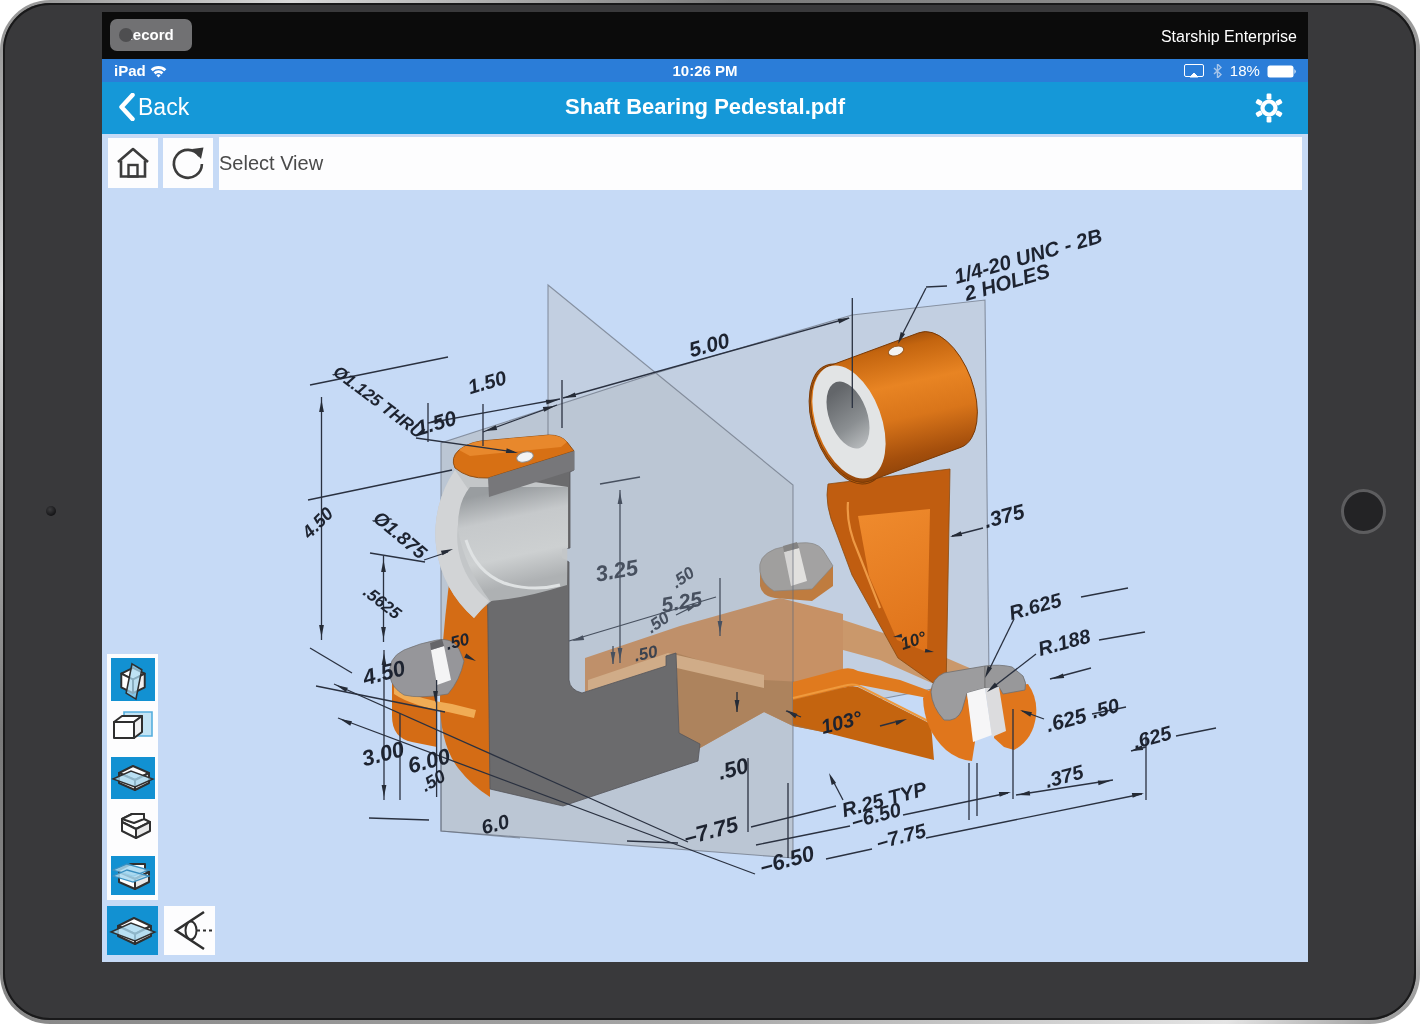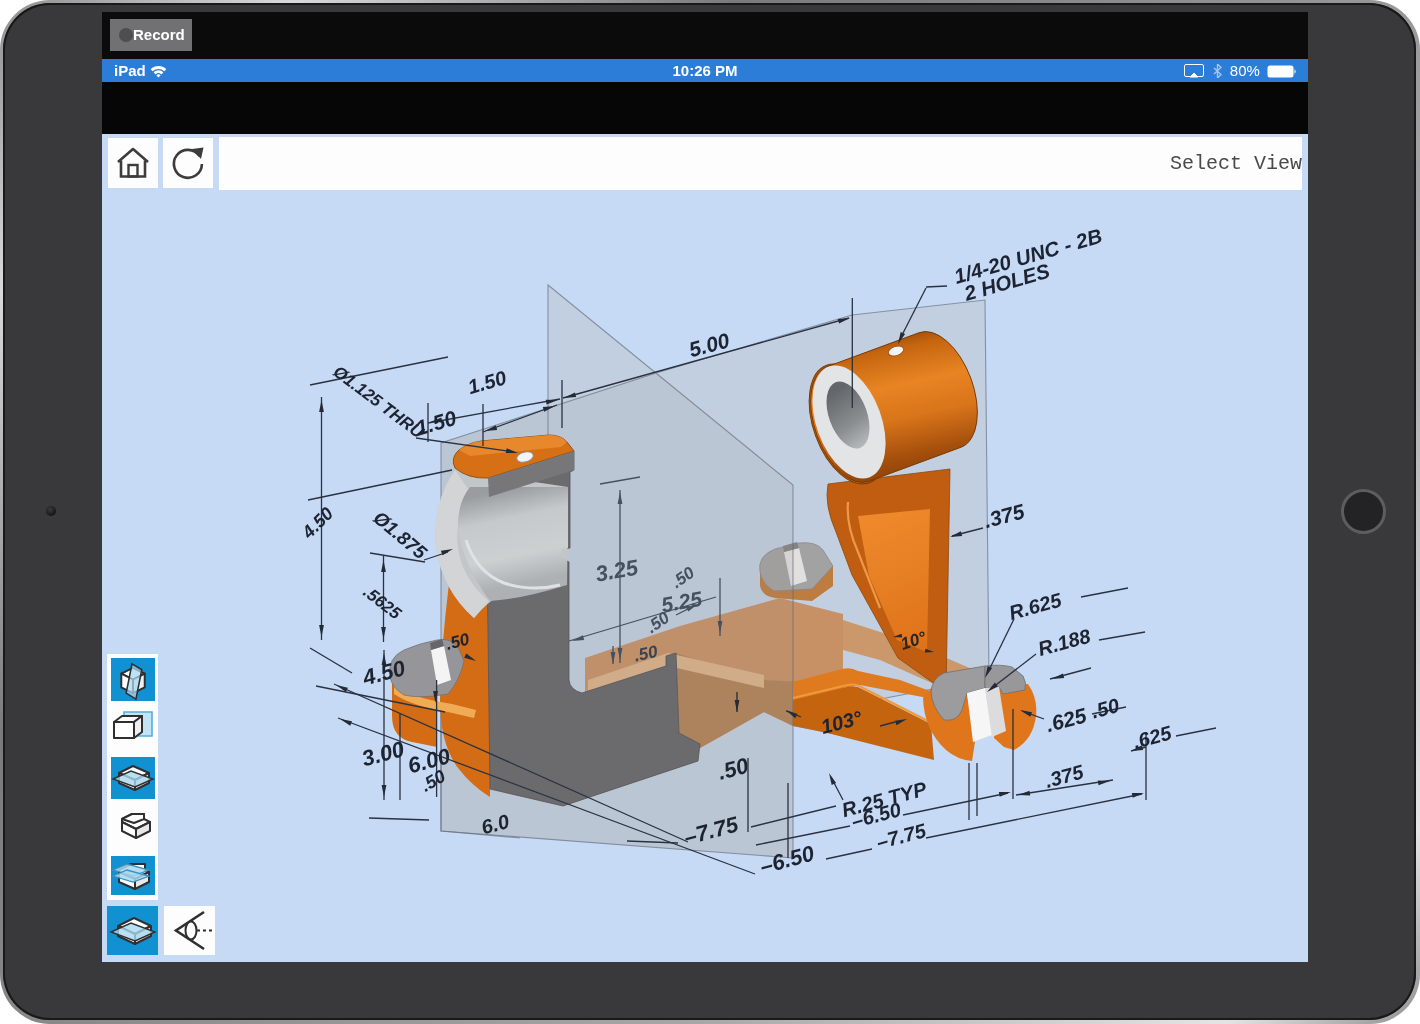--- a/index.html
+++ b/index.html
@@ -6,72 +6,94 @@
   .rim{position:absolute;left:0;top:0;width:1420px;height:1024px;border-radius:50px;
     background:linear-gradient(135deg,#8f8f8f,#d9d9d9 12%,#7a7a7a 30%,#a6a6a6 70%,#e4e4e4 92%,#909090);}
   .device{position:absolute;left:3px;top:3px;width:1413px;height:1017px;border-radius:47px;
     background:#39393b;box-shadow:inset 0 0 0 2px #19191a;}
   .camdot{position:absolute;left:46px;top:506px;width:10px;height:10px;border-radius:50%;
     background:radial-gradient(circle at 40% 35%,#3c3c3e,#151517 70%);}
   .homebtn{position:absolute;left:1341px;top:489px;width:45px;height:45px;border-radius:50%;
     background:#232325;border:3px solid #5d5d5f;box-sizing:border-box;}
   .screen{position:absolute;left:102px;top:12px;width:1206px;height:950px;background:#060606;overflow:hidden;}
   .recbar{position:absolute;left:0;top:0;width:100%;height:47px;background:#0b0b0b;}
-  .recpill{position:absolute;left:8px;top:7px;width:82px;height:32px;background:#717173;border-radius:0;
-    color:#fff;font-size:15px;font-weight:bold;line-height:32px;padding-left:23px;box-sizing:border-box;}
+  .recpill{position:absolute;left:8px;top:7px;width:82px;height:32px;background:#717173;border-radius:7px;
+    color:#fff;font-size:15px;font-weight:bold;line-height:32px;padding-left:12px;box-sizing:border-box;}
   .recdot{position:absolute;left:9px;top:9px;width:14px;height:14px;border-radius:50%;background:#4e4e50;}
   .shipname{position:absolute;right:11px;top:0;height:47px;line-height:50px;color:#fff;font-size:16px;}
   .status{position:absolute;left:0;top:47px;width:100%;height:23px;background:#2b7dd8;color:#fff;font-size:15px;}
   .st-left{position:absolute;left:12px;top:0;line-height:23px;font-weight:bold;}
   .st-time{position:absolute;left:0;width:100%;text-align:center;line-height:23px;font-weight:bold;}
   .st-right{position:absolute;right:12px;top:0;line-height:23px;font-weight:normal;}
   .nav{position:absolute;left:0;top:70px;width:100%;height:52px;background:#1598d8;color:#fff;}
   .back{position:absolute;left:36px;top:0;line-height:50px;font-size:23px;}
   .navtitle{position:absolute;left:0;width:100%;text-align:center;line-height:50px;font-size:22px;font-weight:bold;}
   .content{position:absolute;left:0;top:122px;width:1206px;height:828px;background:#c6daf6;}
   .tile{position:absolute;background:#fdfdfe;}
   .selview{position:absolute;left:117px;top:3px;width:1083px;height:53px;background:#fdfdfe;
-    text-align:right;line-height:53px;font-size:20px;color:#4a4a4a;font-family:Liberation Mono, monospace;}
+    text-align:left;line-height:53px;font-size:20px;color:#4a4a4a;}
   #cad{position:absolute;left:0;top:0;}
   .lstrip{position:absolute;left:5px;top:520px;width:51px;height:246px;background:#fdfdfe;}
   .lbtn{position:absolute;}
   .lblue{background:#1291d2;}
 </style></head>
 <body>
 <div class="rim"></div>
 <div class="device"></div>
 <div class="camdot"></div>
 <div class="homebtn"></div>
 <div class="screen">
   <div class="recbar">
     <div class="recpill"><div class="recdot"></div>Record</div>
+    <div class="shipname">Starship Enterprise</div>
   </div>
   <div class="status">
     <div class="st-left">iPad
       <svg width="17" height="13" viewBox="0 0 17 13" style="vertical-align:-2px">
         <path d="M0.7 4.2 A11 11 0 0 1 16.3 4.2 L14.3 6.3 A8.2 8.2 0 0 0 2.7 6.3 Z" fill="#fff"></path>
         <path d="M3.6 7.3 A7 7 0 0 1 13.4 7.3 L11.4 9.4 A4.2 4.2 0 0 0 5.6 9.4 Z" fill="#fff"></path>
         <path d="M6.4 10.3 A3.1 3.1 0 0 1 10.6 10.3 L8.5 12.5 Z" fill="#fff"></path>
       </svg>
     </div>
     <div class="st-time">10:26 PM</div>
     <div class="st-right">
       <svg width="20" height="14" viewBox="0 0 20 14" style="vertical-align:-2px;margin-right:4px">
         <rect x="0.5" y="0.5" width="19" height="12" rx="1.5" fill="none" stroke="#fff"></rect>
         <path d="M6 13 L14 13 L10 9 Z" fill="#fff" stroke="#fff"></path>
       </svg>
       <svg width="9" height="14" viewBox="0 0 9 14" style="vertical-align:-2px;margin-right:4px;opacity:.85">
         <path d="M4.5 0 L4.5 14 M4.5 0 L8 3.5 L1 10 M4.5 14 L8 10.5 L1 4" stroke="#bcd2ee" stroke-width="1.4" fill="none"></path>
       </svg>
-      <span>80%</span>
+      <span>18%</span>
       <svg width="29" height="13" viewBox="0 0 29 13" style="vertical-align:-2px;margin-left:3px">
         <rect x="0.5" y="0.5" width="26" height="12" rx="2.5" fill="#fff"></rect>
         <path d="M27.5 4 q2.3 2.5 0 5 Z" fill="#fff"></path>
       </svg>
     </div>
+  </div>
+  <div class="nav">
+    <svg width="17" height="28" viewBox="0 0 17 28" style="position:absolute;left:16px;top:11px">
+      <path d="M14.5 2 L3.5 14 L14.5 26" stroke="#fff" stroke-width="4.5" fill="none" stroke-linecap="round" stroke-linejoin="round"></path>
+    </svg>
+    <div class="back">Back</div>
+    <div class="navtitle">Shaft Bearing Pedestal.pdf</div>
+    <svg width="30" height="30" viewBox="0 0 30 30" style="position:absolute;left:1152px;top:11px">
+      <g fill="#fff">
+          <circle cx="15" cy="15" r="8.6"></circle>
+      <g id="gt">
+            <rect x="12.6" y="0.5" width="4.8" height="6" rx="1.2"></rect>
+          </g>
+      <use href="#gt" transform="rotate(60 15 15)"></use>
+          <use href="#gt" transform="rotate(120 15 15)"></use>
+      <use href="#gt" transform="rotate(180 15 15)"></use>
+          <use href="#gt" transform="rotate(240 15 15)"></use>
+      <use href="#gt" transform="rotate(300 15 15)"></use>
+        </g>
+      <circle cx="15" cy="15" r="4.4" fill="#1598d8"></circle>
+    </svg>
   </div>
   <div class="content">
     <div class="tile" id="t-home" style="left:6px;top:4px;width:50px;height:50px;">
       <svg width="50" height="50" viewBox="0 0 50 50">
         <path d="M10 24 L25 11 L40 24" fill="none" stroke="#3c3c3c" stroke-width="2.6" stroke-linejoin="round"></path>
         <path d="M13 22.5 L13 38.5 L37 38.5 L37 22.5" fill="none" stroke="#3c3c3c" stroke-width="2.6"></path>
         <rect x="20.5" y="27" width="9" height="11.5" fill="none" stroke="#3c3c3c" stroke-width="2.4"></rect>
       </svg>
     </div>
     <div class="tile" id="t-rot" style="left:61px;top:4px;width:50px;height:50px;">

